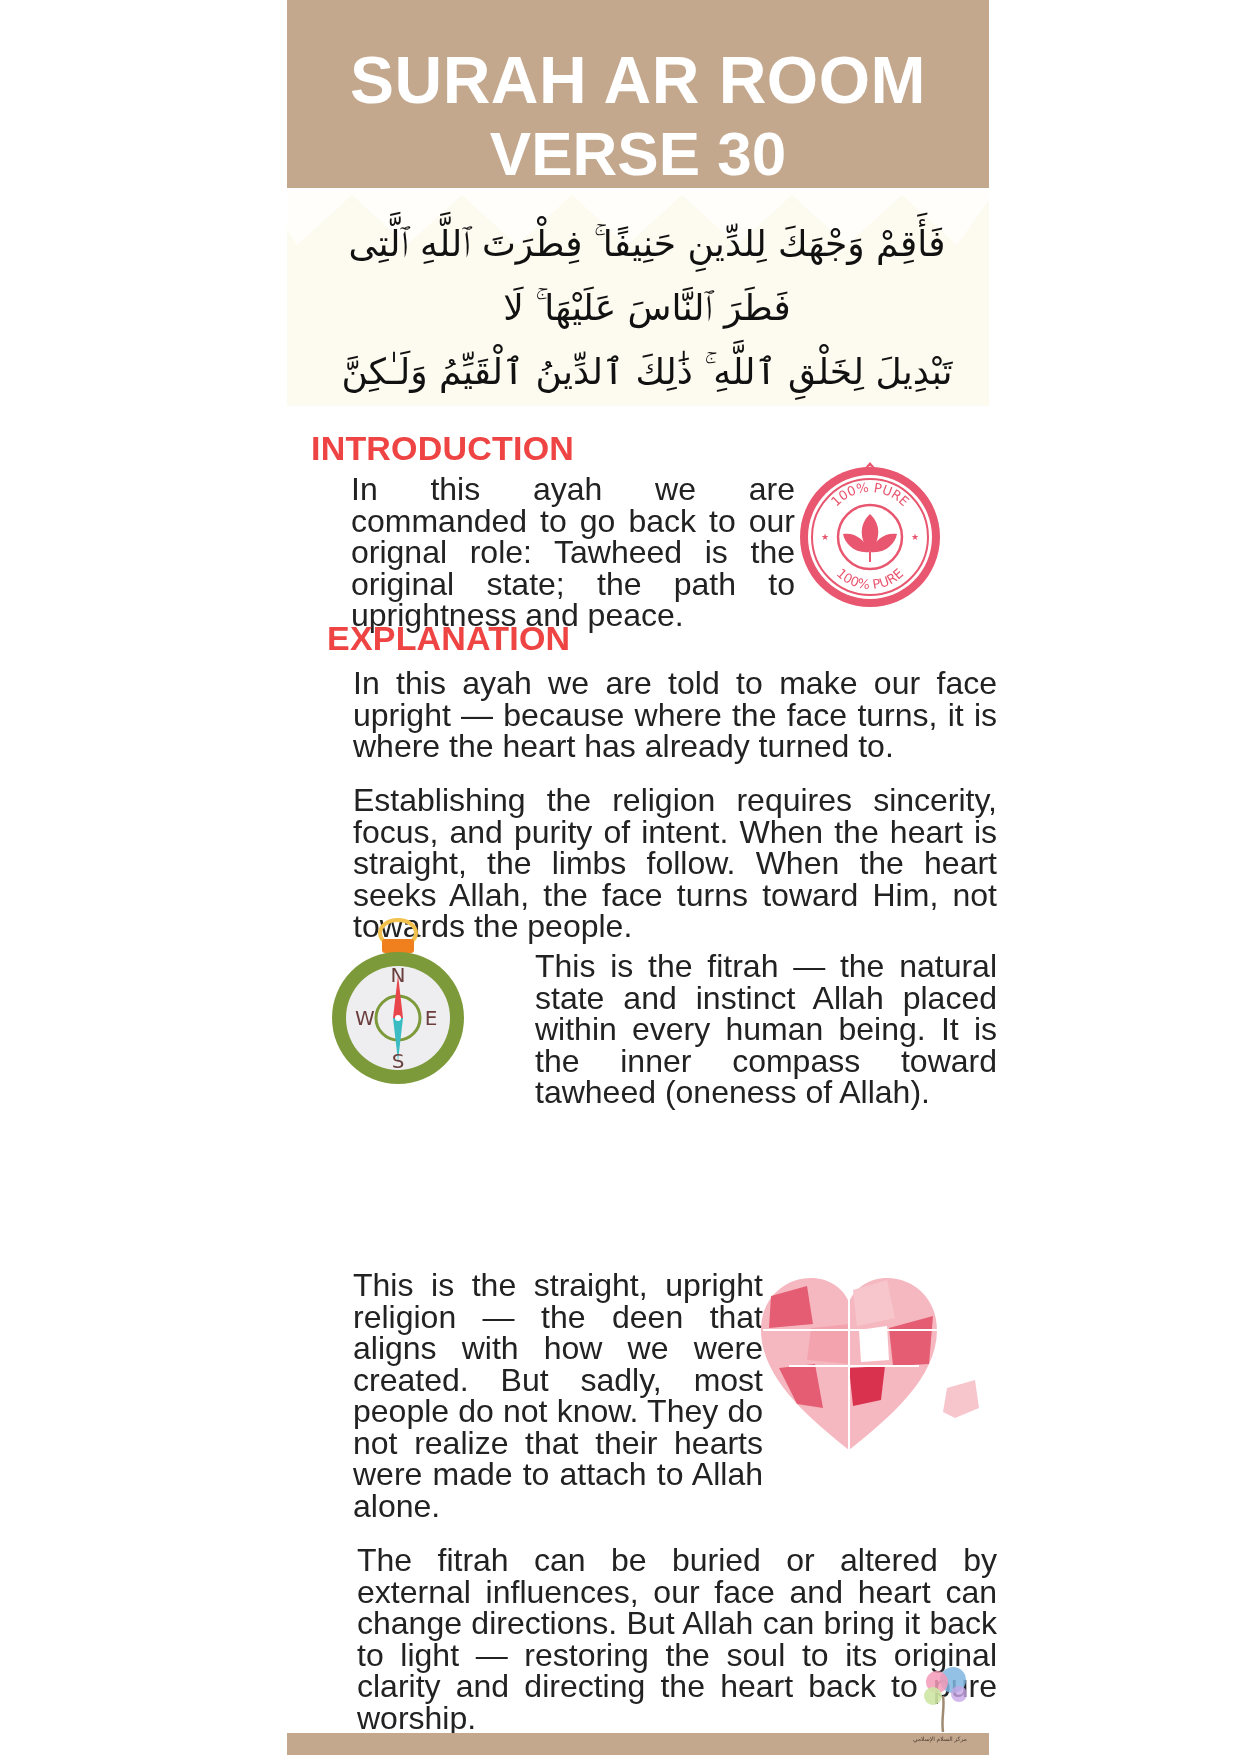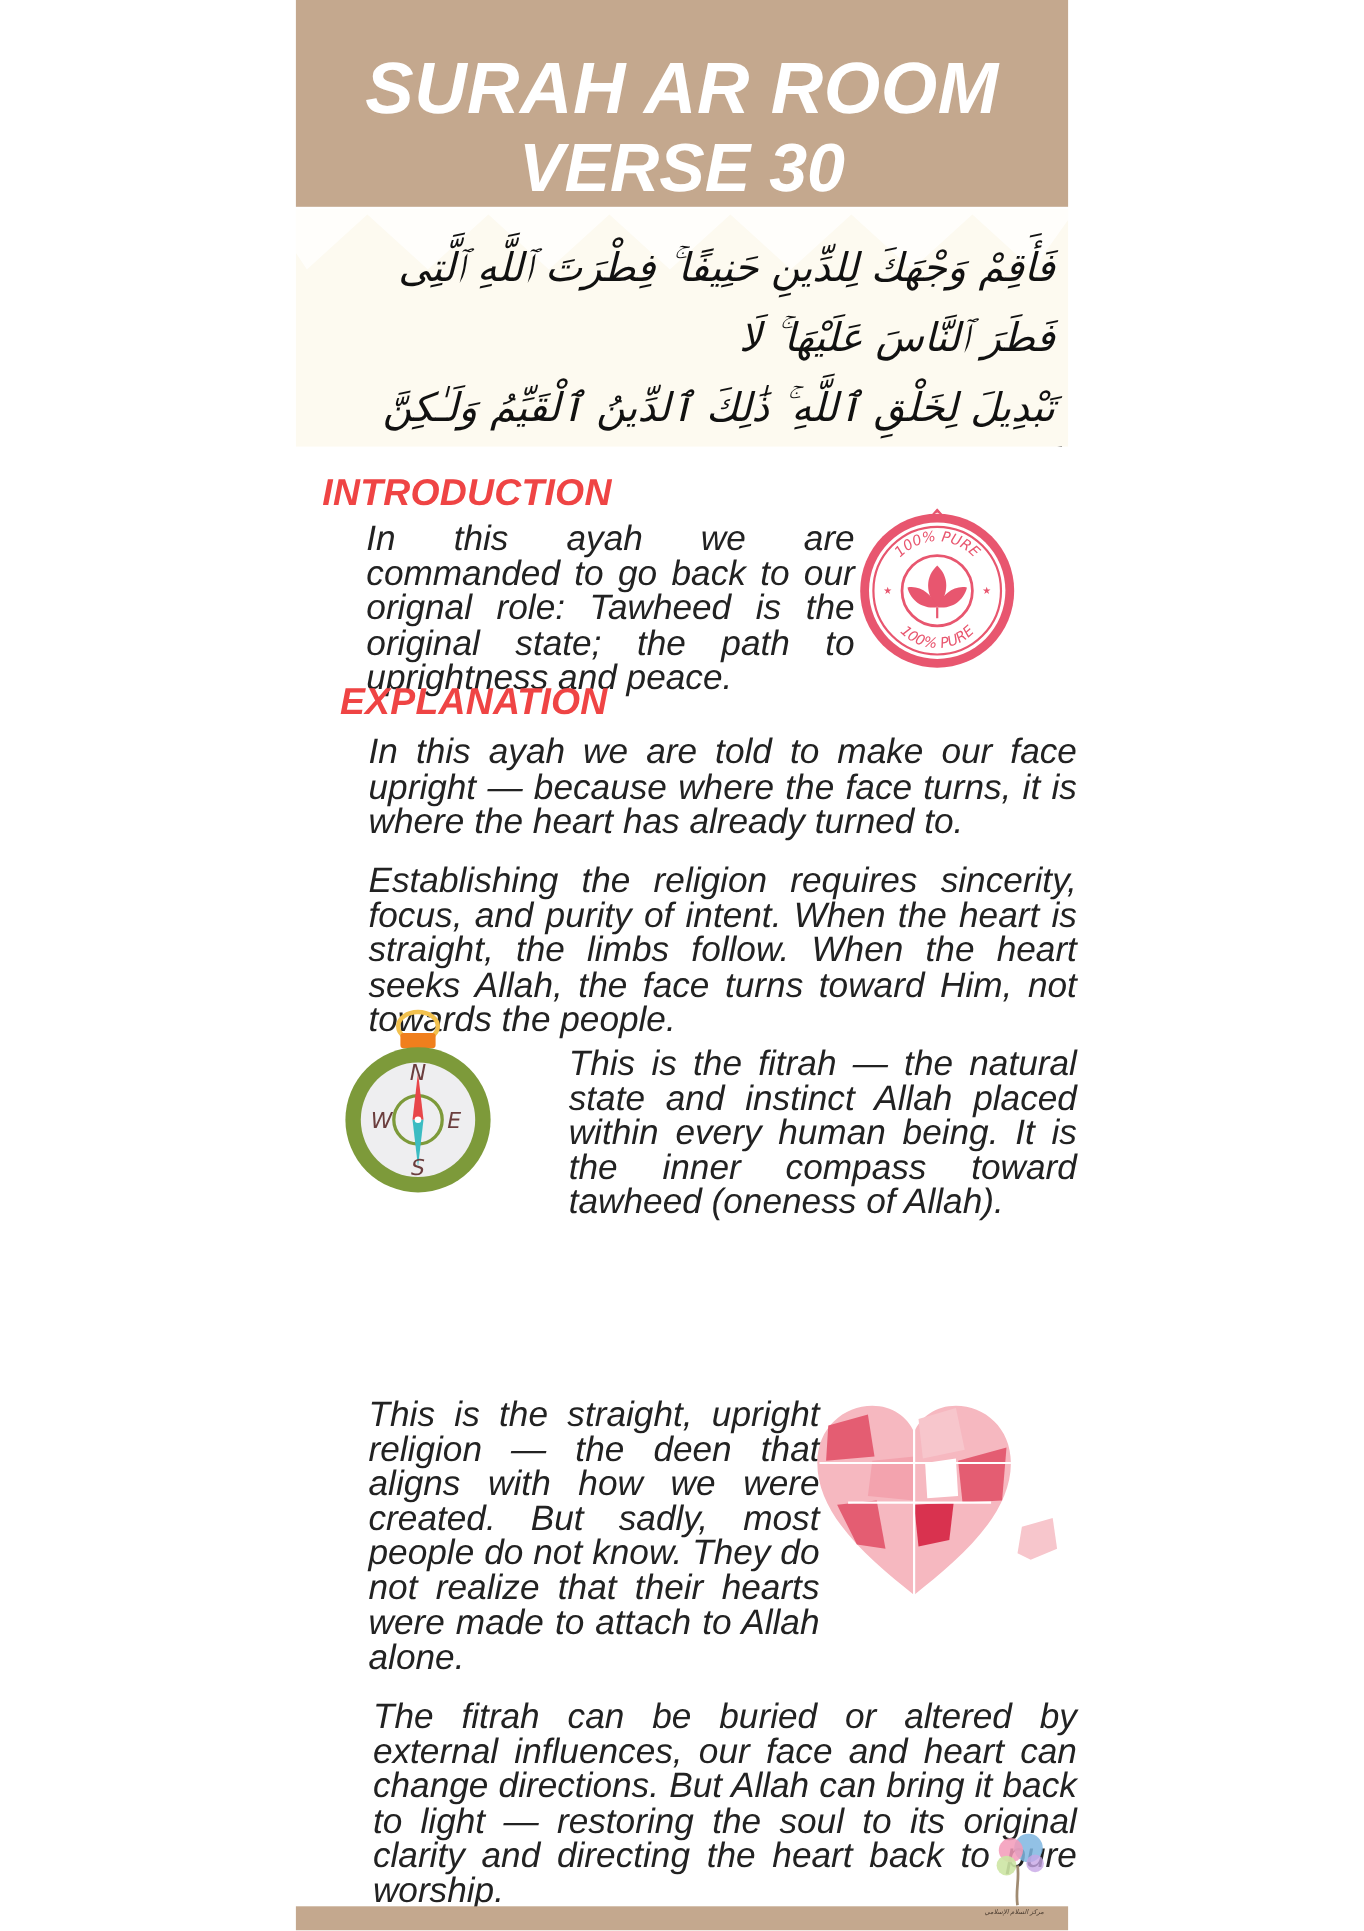--- a/index.html
+++ b/index.html
@@ -1,27 +1,27 @@
 <!DOCTYPE html>
 <html><head>
   <meta charset="utf-8">
   <style>
     * { box-sizing: border-box; margin: 0; padding: 0; }
     html, body { width: 1240px; height: 1755px; background: #ffffff; overflow: hidden; }
     body { position: relative; font-family: "Liberation Sans", "DejaVu Sans", sans-serif; color: #2a2a2a; }
 
-    .page { position: absolute; left: 269px; top: 0; width: 702px; height: 1755px; background: #ffffff; font-style: italic; }
+    .page { position: absolute; left: 287px; top: 0; width: 702px; height: 1755px; background: #ffffff; }
 
     .header { position: absolute; left: 0; top: 0; width: 702px; height: 188px; background: #c4a88e; text-align: center; color: #ffffff; }
     .header .title { position: absolute; left: 0; right: 0; top: 40px; font-size: 66px; font-weight: 700; letter-spacing: 0.5px; line-height: 80px; }
     .header .subtitle { position: absolute; left: 0; right: 0; top: 124px; font-size: 62px; font-weight: 700; line-height: 60px; }
 
     .verse-band { position: absolute; left: 0; top: 190px; width: 702px; height: 216px; background: #fdfaf0; overflow: hidden; }
     .verse-band svg.zig { position: absolute; left: 0; top: 0; }
-    .verse-text { position: absolute; left: 30px; right: 12px; top: 22px; direction: rtl; text-align: right; font-family: "DejaVu Sans", sans-serif; font-size: 36px; line-height: 64px; color: #111111; }
+    .verse-text { position: absolute; left: 30px; right: 12px; top: 22px; direction: rtl; text-align: center; font-family: "DejaVu Sans", sans-serif; font-size: 36px; line-height: 64px; color: #111111; }
 
     .h2 { position: absolute; font-size: 34px; font-weight: 700; color: #ef4444; letter-spacing: 0.2px; line-height: 40px; }
     .p { position: absolute; font-size: 32px; line-height: 31.5px; color: #222; text-align: justify; text-align-last: left; margin-left: 40px; }
 
     .seal { position: absolute; left: 508px; top: 462px; width: 150px; height: 150px; }
     .compass { position: absolute; left: 42px; top: 915px; width: 138px; height: 170px; }
     .heart { position: absolute; left: 462px; top: 1268px; width: 236px; height: 190px; }
     .tree { position: absolute; left: 616px; top: 1660px; width: 80px; height: 75px; }
 
     .footer { position: absolute; left: 0; top: 1733px; width: 702px; height: 22px; background: #c4a88e; }

